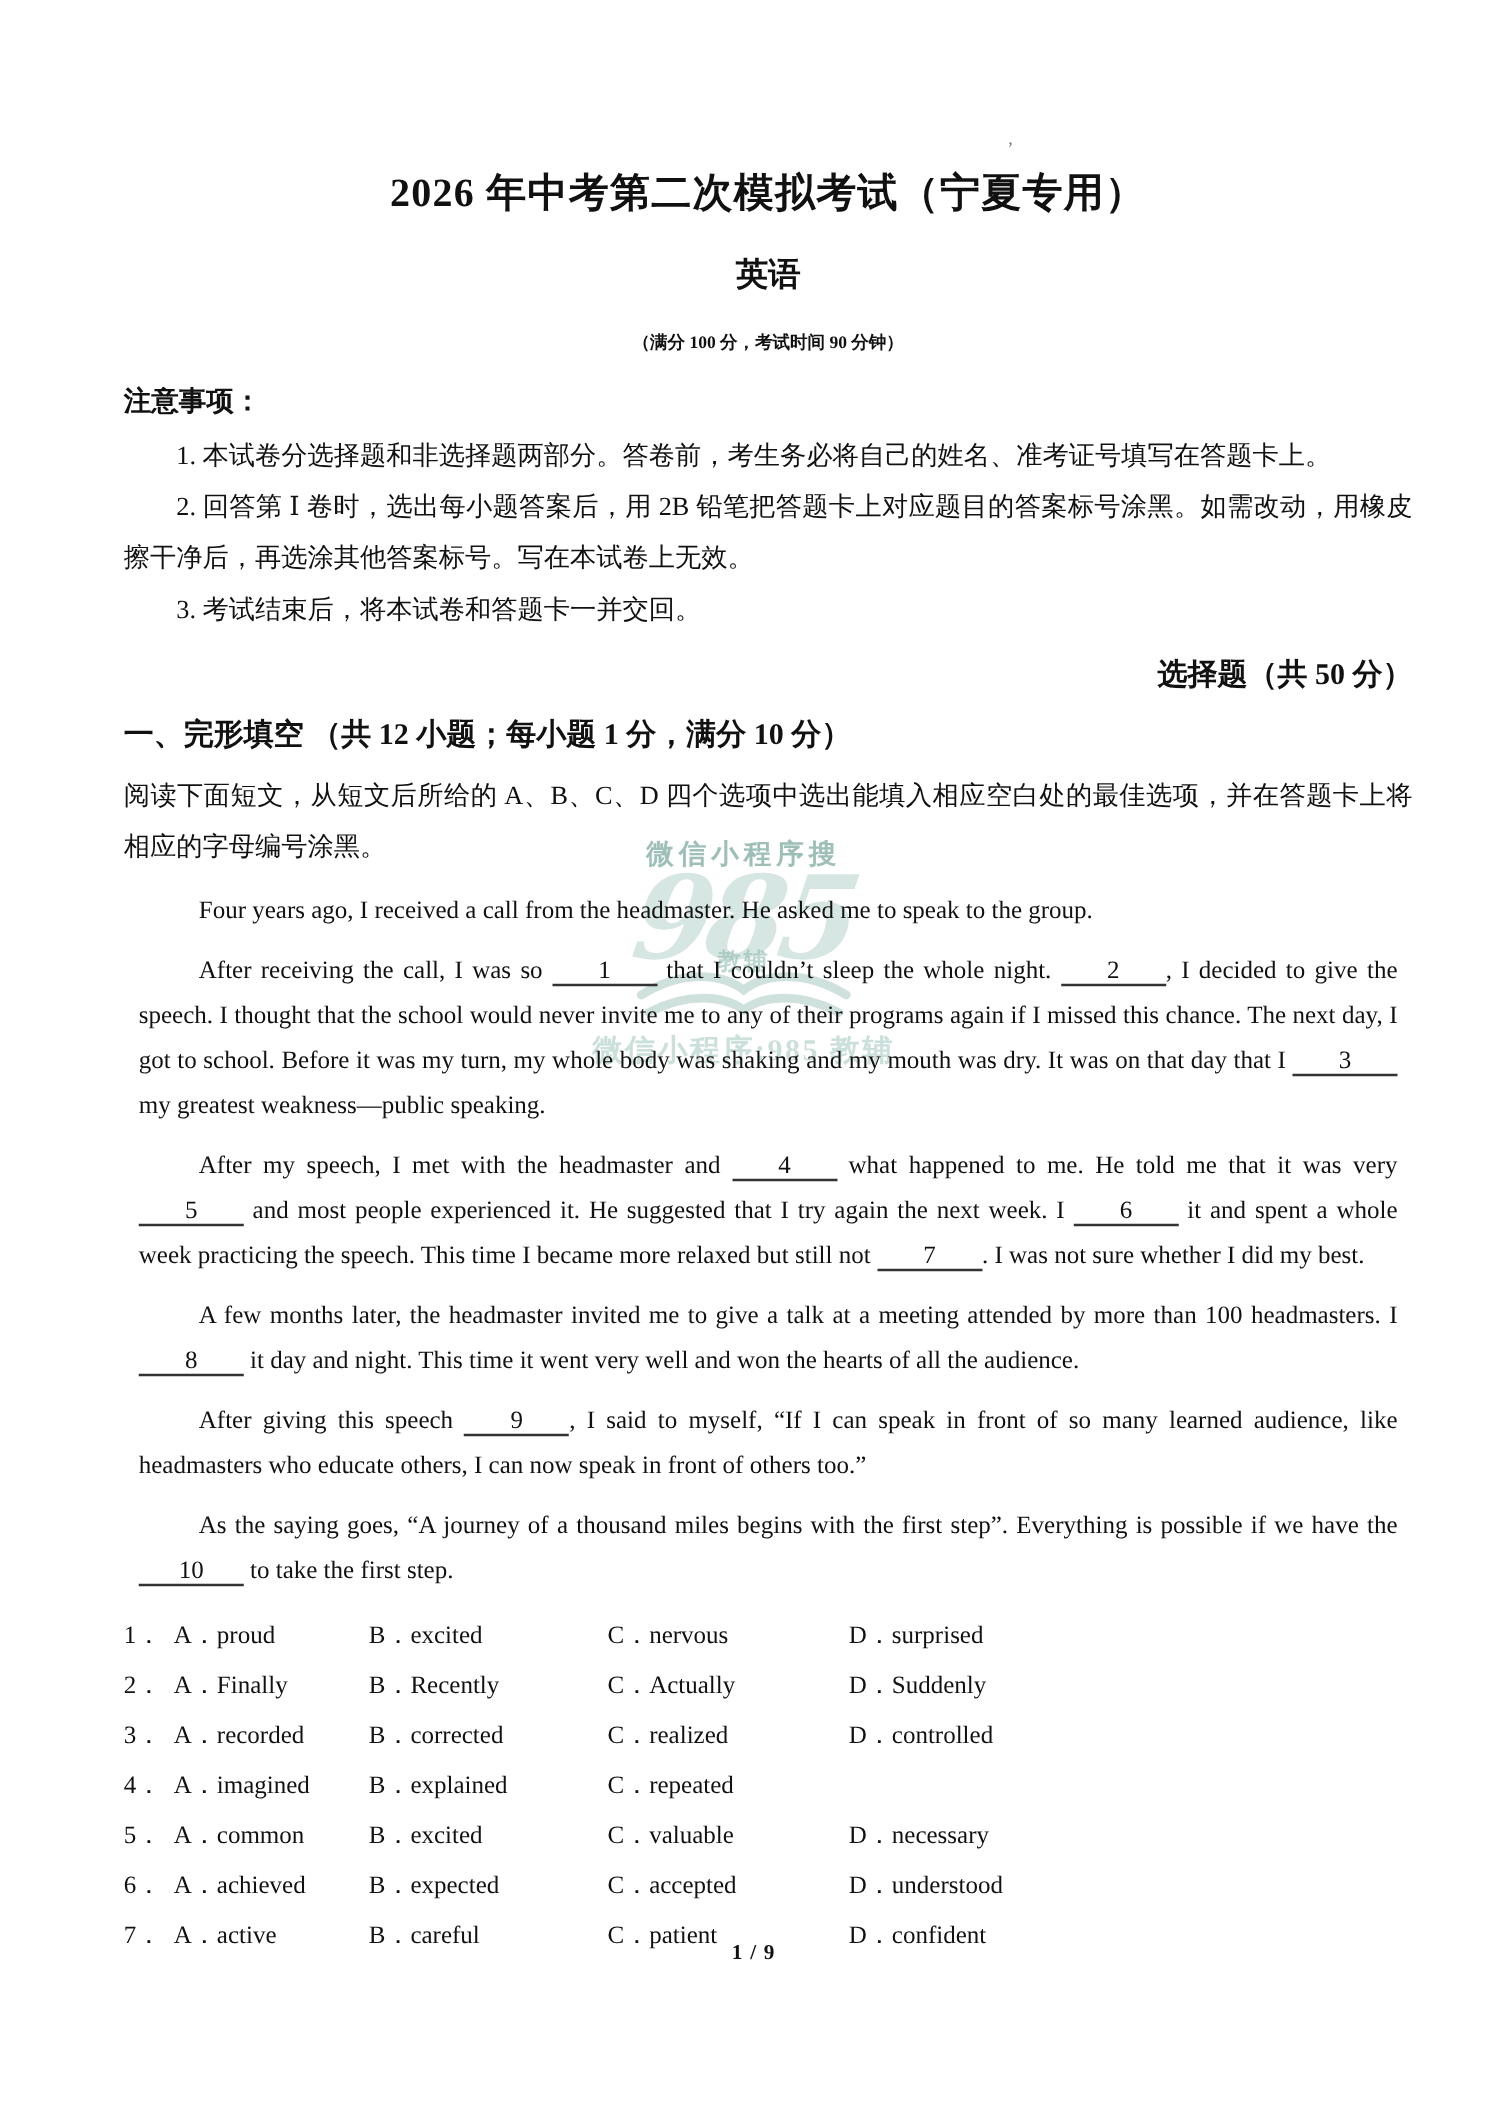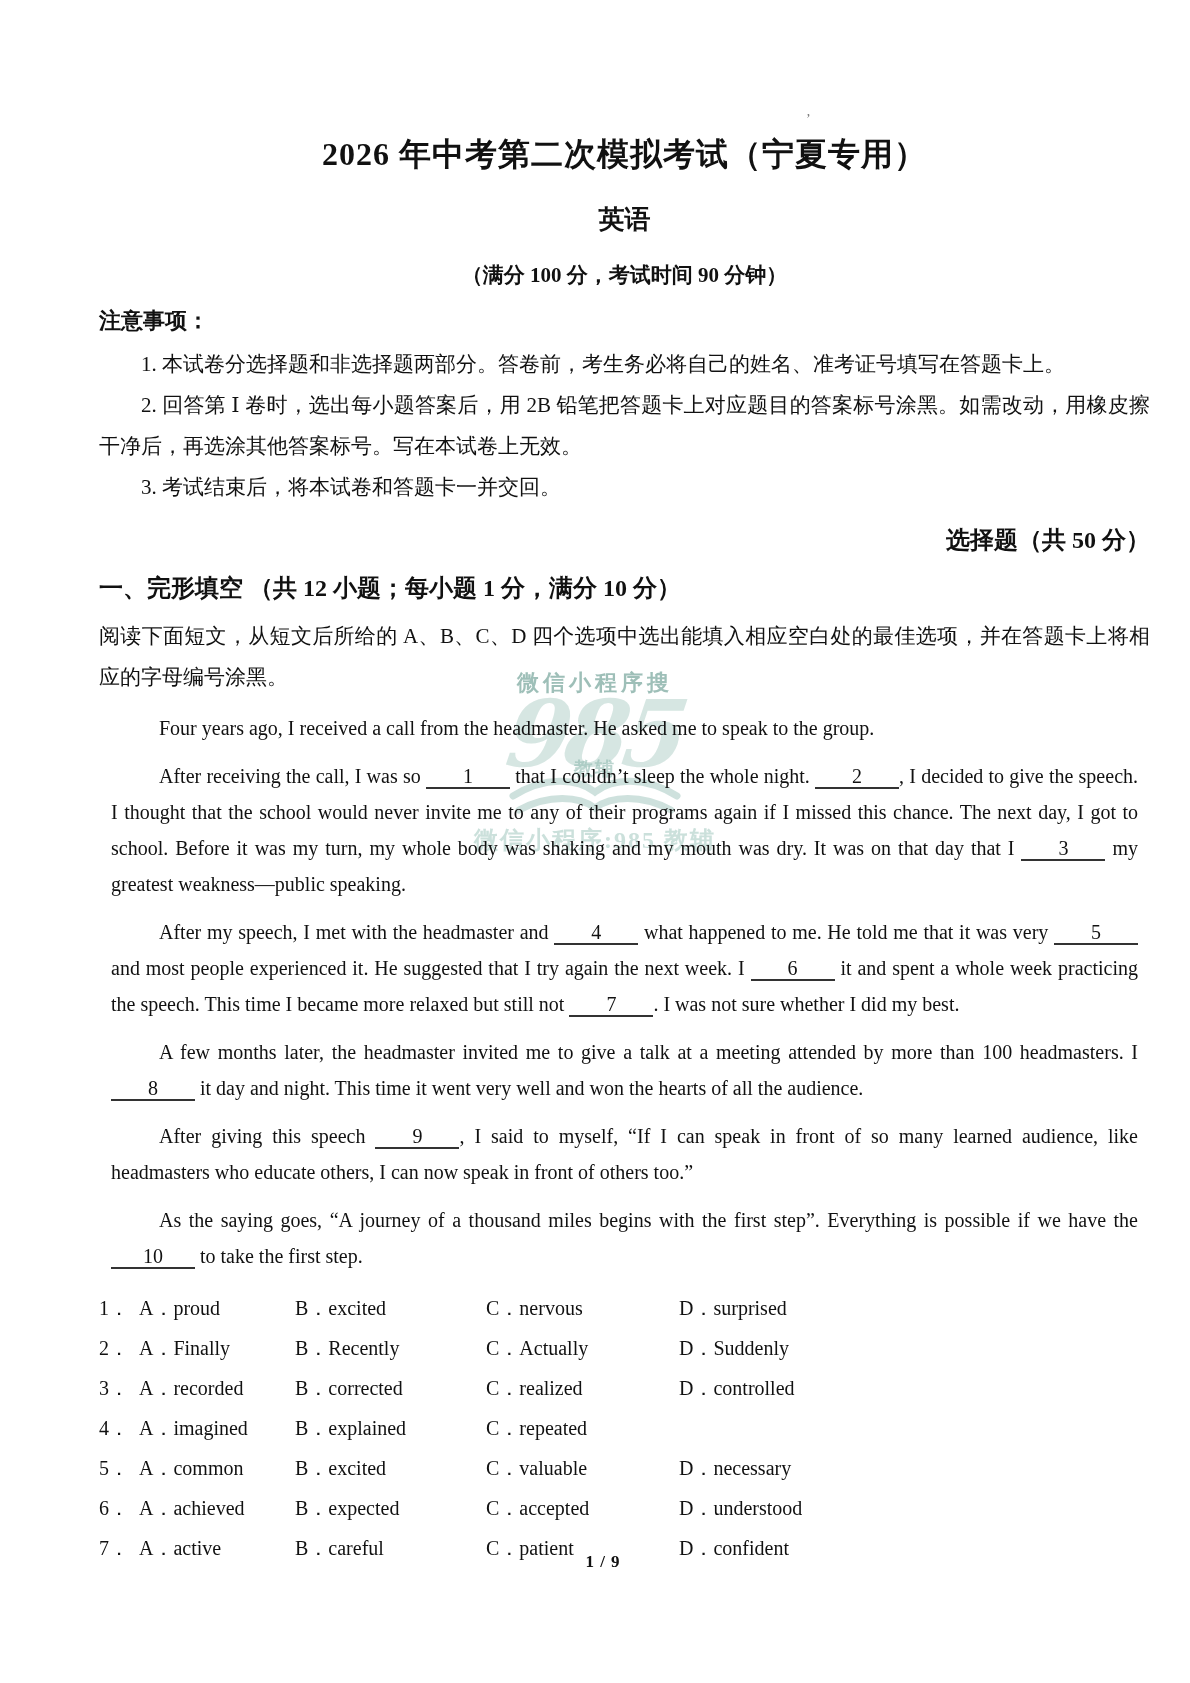--- a/index.html
+++ b/index.html
@@ -8,40 +8,40 @@
     width: 1190px;
     height: 1683px;
     background: #ffffff;
     overflow: hidden;
     font-family: "Liberation Serif", "DejaVu Serif", serif;
     color: #111111;
   }
   .content {
     position: relative;
     z-index: 1;
-    padding: 0 40px 0 99px;
+    padding: 0 60px 0 99px;
   }
   .doc-title {
     padding-top: 134px;
     font-size: 32px;
     line-height: 40px;
     font-weight: bold;
     text-align: center;
     letter-spacing: 1px;
   }
   .doc-subject {
     margin-top: 28px;
     font-size: 26px;
     line-height: 36px;
     font-weight: bold;
     text-align: center;
   }
   .doc-meta {
     margin-top: 22px;
-    font-size: 21px;
+    font-size: 14px;
     line-height: 30px;
     font-weight: bold;
     text-align: center;
   }
   .notice-heading {
     margin-top: 16px;
     font-size: 22px;
     line-height: 30px;
     font-weight: bold;
   }

